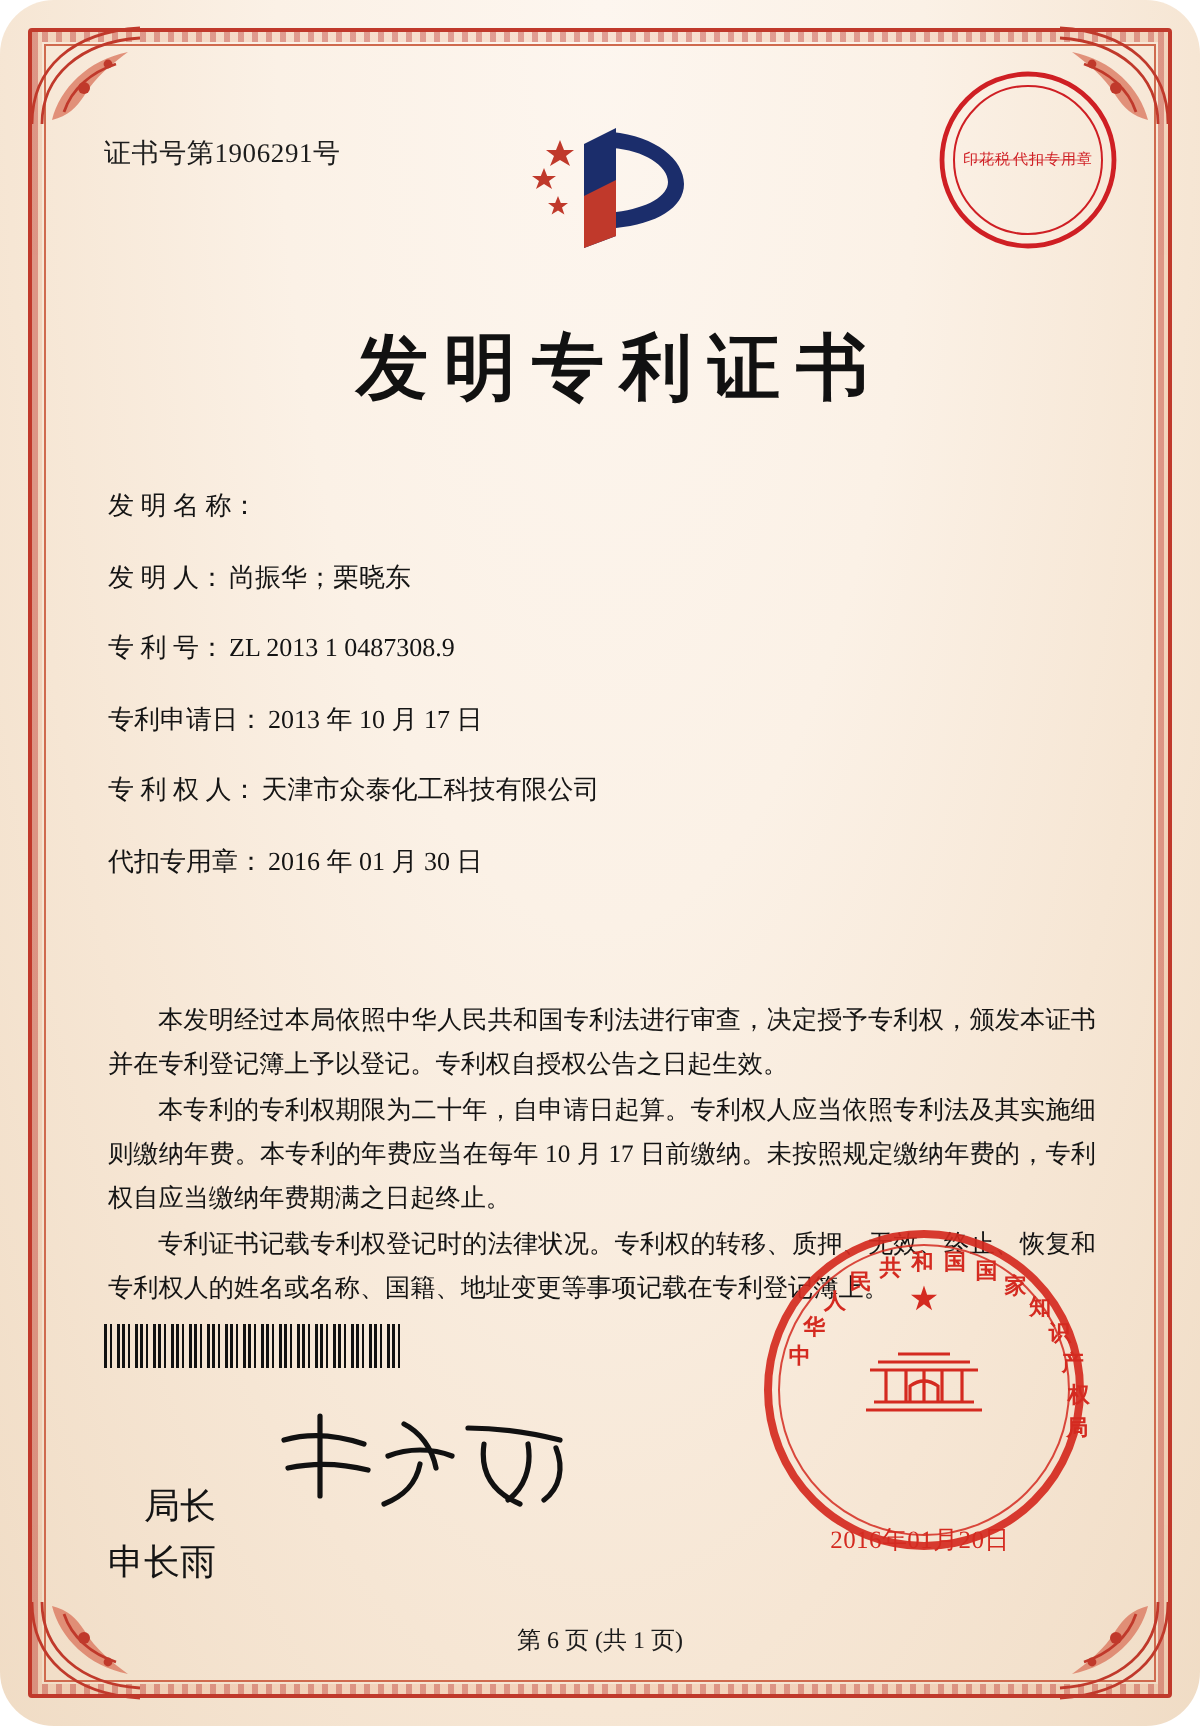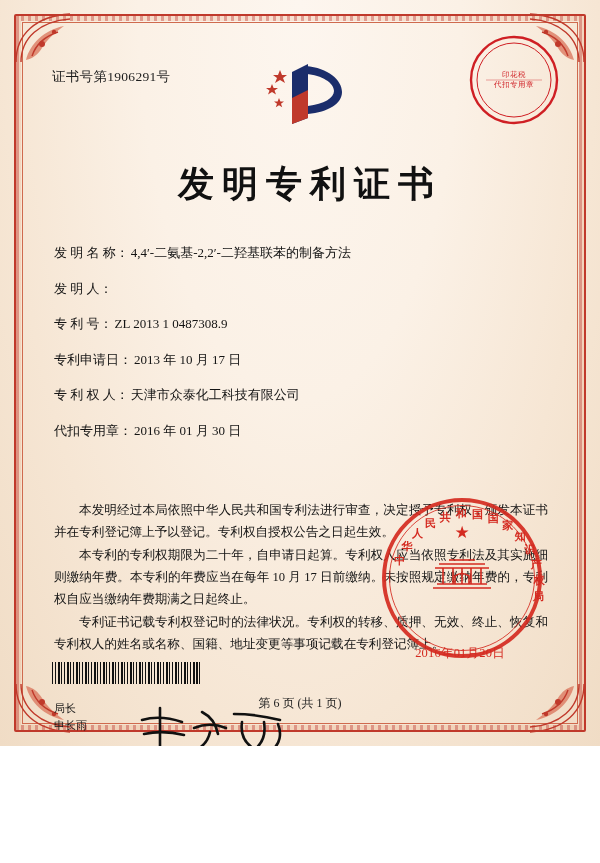--- a/index.html
+++ b/index.html
@@ -11,25 +11,26 @@
     width: 600px;
     height: 863px;
     font-family: "Liberation Serif", "DejaVu Serif", serif;
     color: #1a1a1a;
     overflow: hidden;
   }
 
   .page {
     position: relative;
     width: 600px;
-    height: 746px;
+    height: 863px;
     background:
       radial-gradient(ellipse at 50% 0%, #fdf6ef 0%, #fbf1e6 38%, #f6e6d4 70%, #f0dcc5 100%);
     box-sizing: border-box;
     overflow: hidden;
+    border-radius: 27px;
   }
 
   
   .border-outer {
     position: absolute;
     left: 14px; top: 14px; right: 14px; bottom: 14px;
     border: 2px solid #c0392b;
     border-radius: 2px;
     box-sizing: border-box;
     pointer-events: none;
@@ -94,21 +95,21 @@
     position: absolute;
     right: 40px;
     top: 34px;
     width: 92px;
     height: 92px;
   }
   .seal-top .seal-text {
     position: absolute;
     left: 0; top: 0; width: 100%; height: 100%;
     display: flex;
-    flex-direction: column;
+    flex-direction: row;
     align-items: center;
     justify-content: center;
     gap: 1px;
     color: #cf1f24;
     font-size: 7.5px;
     line-height: 1.15;
     letter-spacing: .5px;
     font-family: "Liberation Serif", serif;
   }
 
@@ -178,24 +179,25 @@
       repeating-linear-gradient(90deg,
         #111 0, #111 1.5px, transparent 1.5px, transparent 3px,
         #111 3px, #111 4px, transparent 4px, transparent 6.5px,
         #111 6.5px, #111 8px, transparent 8px, transparent 9px);
   }
 
   
   .sig-labels {
     position: absolute;
     left: 54px;
-    top: 700px;
-    font-size: 11px;
+    top: 740px;
+    font-size: 18px;
     line-height: 1.55;
     color: #141414;
+    text-align: right;
   }
   .signature {
     position: absolute;
     left: 130px;
     top: 702px;
     width: 170px;
     height: 56px;
   }
 
   
@@ -356,24 +358,24 @@
       <div>印花税</div>
       <div>代扣专用章</div>
     </div>
   </div>
 
   <div class="title">发明专利证书</div>
 
   <div class="fields">
     <div class="field-row">
       <span class="field-label">发 明 名 称：</span>
-      <span class="field-value">4,4′-二氨基-2,2′-二羟基联苯的制备方法</span>
     </div>
     <div class="field-row">
       <span class="field-label">发 明 人：</span>
+      <span class="field-value">尚振华；栗晓东</span>
     </div>
     <div class="field-row">
       <span class="field-label">专 利 号：</span>
       <span class="field-value">ZL 2013 1 0487308.9</span>
     </div>
     <div class="field-row">
       <span class="field-label">专利申请日：</span>
       <span class="field-value">2013 年 10 月 17 日</span>
     </div>
     <div class="field-row">

